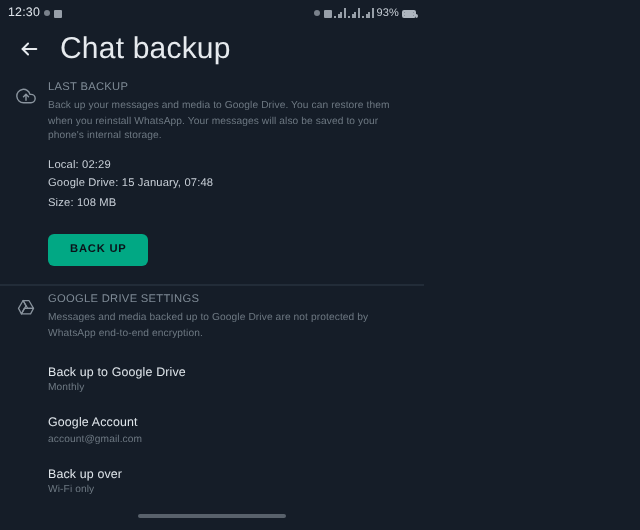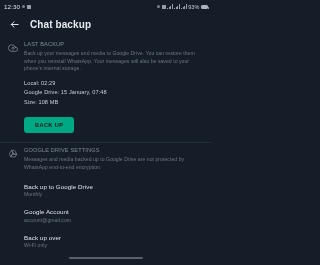--- a/index.html
+++ b/index.html
@@ -35,21 +35,21 @@
   .sb-pct { font-size:5.5px; color:#c5ccd4; }
 
   
   .appbar {
     height:22px; flex:0 0 22px;
     display:flex; align-items:center; gap:10px;
     padding:0 9px; background:#151d28;
   }
   .back { width:11px; height:11px; position:relative; cursor:pointer; flex:0 0 auto; }
   .back svg { display:block; }
-  .apptitle { font-size:10px; color:#e6eaee; font-weight:700; letter-spacing:.1px; }
+  .apptitle { font-size:15px; color:#e6eaee; font-weight:400; letter-spacing:.1px; }
 
   
   .content { flex:1 1 auto; overflow:hidden; padding-top:2px; }
 
   .section { display:flex; padding:4px 9px 0 6px; }
   .sec-icon { width:14px; flex:0 0 14px; padding-top:2px; display:flex; justify-content:center; }
   .sec-body { flex:1 1 auto; padding-left:4px; }
 
   .sec-title { font-size:5.6px; color:#7f8b96; letter-spacing:.15px; margin-bottom:3px; }
   .sec-desc { font-size:5.1px; line-height:1.5; color:#6d7882; letter-spacing:.05px; }

